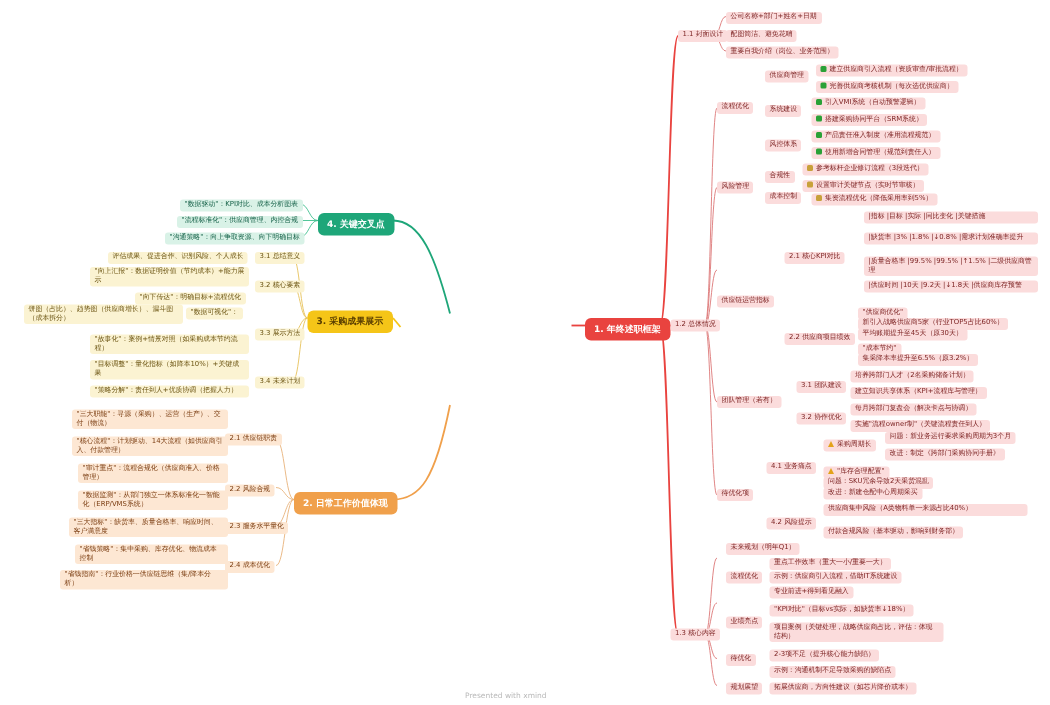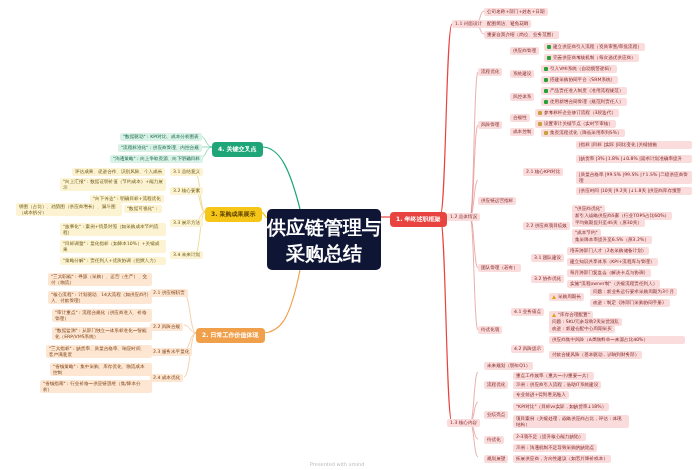--- a/index.html
+++ b/index.html
@@ -45,21 +45,20 @@
     <path d="M470 217 C474 217 474 72 478 72 M470 217 C474 217 474 125 478 125 M470 217 C474 217 474 180 478 180 M470 217 C474 217 474 268 478 268 M470 217 C474 217 474 330 478 330" stroke="#d77" stroke-width="0.6" fill="none"></path>
     <path d="M470 423 C474 423 474 372 478 372 M470 423 C474 423 474 402 478 402 M470 423 C474 423 474 439 478 439 M470 423 C474 423 474 457 478 457" stroke="#d77" stroke-width="0.6" fill="none"></path>
 
     <path d="M196 333 C190 333 190 293 184 293 M196 333 C190 333 190 325 184 325 M196 333 C190 333 190 350 184 350 M196 333 C190 333 190 377 184 377" stroke="#e8b27a" stroke-width="0.6" fill="none"></path>
 
     <path d="M205 212 C200 212 200 171 195 171 M205 212 C200 212 200 190 195 190 M205 212 C200 212 200 222 195 222 M205 212 C200 212 200 254 195 254" stroke="#e6c25a" stroke-width="0.6" fill="none"></path>
 
     <path d="M212 147 C206 147 206 136 200 136 M212 147 L200 147 M212 147 C206 147 206 158 200 158" stroke="#3fbf8f" stroke-width="0.6" fill="none"></path>
   </svg>
 
-  <div class="center">供应链管理与采购总结</div>
 
   <div class="main m1" style="left:390px;top:212px;">1. 年终述职框架</div>
   <div class="main m2" style="left:196px;top:328px;">2. 日常工作价值体现</div>
   <div class="main m3" style="left:205px;top:207px;">3. 采购成果展示</div>
   <div class="main m4" style="left:212px;top:142px;">4. 关键交叉点</div>
 
   <div class="n r" style="left:452px;top:20px;">1.1 封面设计</div>
   <div class="n r" style="left:484px;top:8px;">公司名称+部门+姓名+日期</div>
   <div class="n r" style="left:484px;top:20px;">配图简洁、避免花哨</div>
   <div class="n r" style="left:484px;top:31px;">重要自我介绍（岗位、业务范围）</div>

